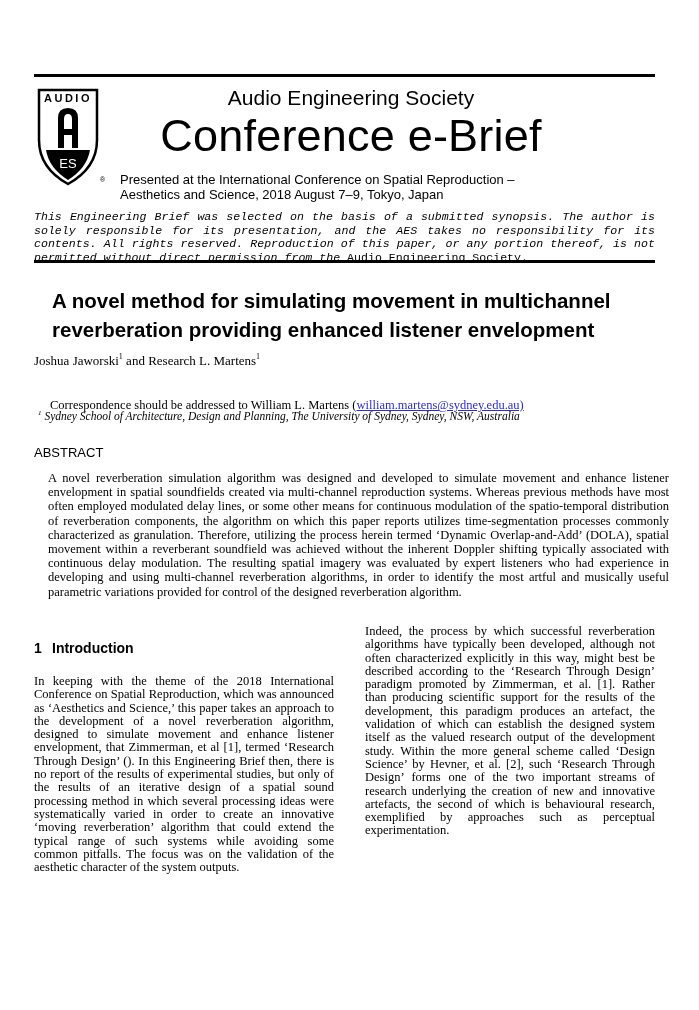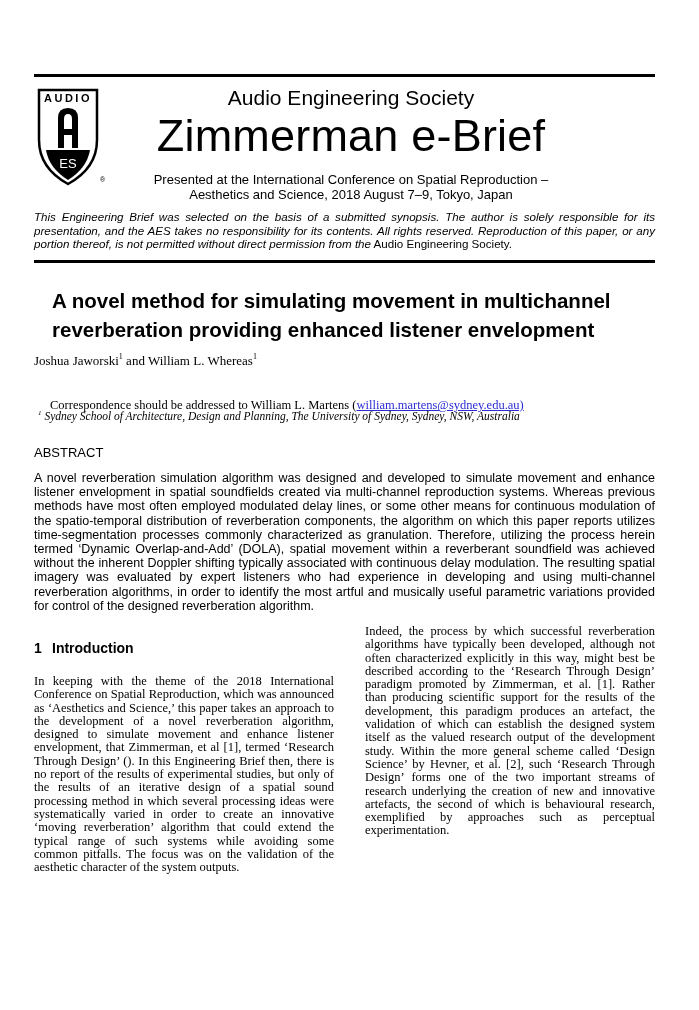--- a/index.html
+++ b/index.html
@@ -6,39 +6,39 @@
   body { width:699px; height:1010px; position:relative; overflow:hidden; color:#000; }
   .rule { position:absolute; left:34px; width:621px; background:#000; }
   .rule.top { top:74px; height:3px; }
   .rule.bottom { top:260px; height:3px; }
 
   .logo { position:absolute; left:37px; top:88px; width:62px; height:98px; }
   .society { position:absolute; left:150px; top:86px; width:402px; text-align:center;
     font-family:"Liberation Sans", sans-serif; font-size:21px; line-height:24px; }
   .ebrief { position:absolute; left:150px; top:110px; width:402px; text-align:center;
     font-family:"Liberation Sans", sans-serif; font-size:45px; line-height:52px; letter-spacing:0.2px; }
-  .presented { position:absolute; left:120px; top:172px; width:462px; text-align:center;
+  .presented { position:absolute; left:120px; top:172px; width:462px; text-align:left;
     font-family:"Liberation Sans", sans-serif; font-size:13px; line-height:15px; }
 
   .disclaimer { position:absolute; left:34px; top:210px; width:621px; text-align:justify;
-    font-family:Liberation Sans, sans-serif; font-size:11.6px; line-height:13.6px; }
+    font-family:Liberation Mono, monospace; font-size:11.6px; line-height:13.6px; }
   .disclaimer i { font-style:italic; }
 
   .title { position:absolute; left:52px; top:286px; width:640px;
     font-family:"Liberation Sans", sans-serif; font-weight:bold; font-size:20.5px; line-height:29px; }
   .authors { position:absolute; left:34px; top:349px; font-family:"Liberation Serif", serif; font-size:13px; line-height:16px; }
   .authors sup { font-size:8px; vertical-align:6px; }
   .affil { position:absolute; left:38px; top:378px; font-family:"Liberation Serif", serif; font-style:italic; font-size:11.5px; line-height:14px;margin-top:28px; }
   .affil sup { font-size:7px; vertical-align:5px; }
   .corresp { position:absolute; left:50px; top:398px; font-family:"Liberation Serif", serif; font-size:12.5px; line-height:15px;text-align:right; }
   .corresp a { color:#2b2bd6; text-decoration:underline; }
 
   .abstract-h { position:absolute; left:34px; top:437px; font-family:"Liberation Sans", sans-serif; font-weight:normal; font-size:13px;margin-top:8px; }
-  .abstract { position:absolute; left:34px; top:471px; width:621px; text-align:justify;
-    font-family:Liberation Sans, sans-serif; font-size:12.5px; line-height:14.2px; }
+  .abstract { position:absolute; left:48px; top:471px; width:621px; text-align:justify;
+    font-family:Liberation Serif, serif; font-size:12.5px; line-height:14.2px; }
 
   .sec-h { position:absolute; left:34px; top:640px; font-family:"Liberation Sans", sans-serif; font-weight:bold; font-size:14px; }
   .sec-h .num { display:inline-block; width:18px; }
   .col-left { position:absolute; left:34px; top:675px; width:300px; text-align:justify;
     font-family:"Liberation Serif", serif; font-size:12.5px; line-height:13.3px; }
   .col-right { position:absolute; left:365px; top:625px; width:290px; text-align:justify;
     font-family:"Liberation Serif", serif; font-size:12.5px; line-height:13.3px; }
 </style>
 </head>
 <body>
@@ -48,36 +48,36 @@
 <svg class="logo" viewBox="0 0 62 98">
   <path d="M2 2 H60 V52 Q60 80 31 96 Q2 80 2 52 Z" fill="#fff" stroke="#000" stroke-width="2.5"></path>
   <text x="31" y="14" text-anchor="middle" font-family="Liberation Sans, sans-serif" font-weight="bold" font-size="11" letter-spacing="2.5">AUDIO</text>
   <path d="M21 60 V30 Q21 20 31 20 Q41 20 41 30 V60 H35 V47 H27 V60 Z M27 41 H35 V31 Q35 26 31 26 Q27 26 27 31 Z" fill="#000"></path>
   <path d="M9 62 H53 Q50 80 31 92 Q12 80 9 62 Z" fill="#000"></path>
   <text x="31" y="80" text-anchor="middle" font-family="Liberation Sans, sans-serif" font-size="13" fill="#fff">ES</text>
 </svg>
 <span style="position:absolute;left:100px;top:176px;font-family:'Liberation Sans',sans-serif;font-size:7px;">®</span>
 
 <div class="society">Audio Engineering Society</div>
-<div class="ebrief">Zimmerman e-Brief</div>
+<div class="ebrief">Conference e-Brief</div>
 <div class="presented">
   <div>Presented at the International Conference on Spatial Reproduction –</div>
   <div>Aesthetics and Science, 2018 August 7–9, Tokyo, Japan</div>
 </div>
 
 <div class="disclaimer"><i>This Engineering Brief was selected on the basis of a submitted synopsis. The author is solely responsible for its presentation, and the AES takes no responsibility for its contents. All rights reserved. Reproduction of this paper, or any portion thereof, is not permitted without direct permission from the</i><span> Audio Engineering Society.</span></div>
 
 <div class="rule bottom"></div>
 
 <div class="title">
   <div>A novel method for simulating movement in multichannel</div>
   <div>reverberation providing enhanced listener envelopment</div>
 </div>
 
-<div class="authors"><span>Joshua Jaworski</span><sup>1</sup><span> and </span><span>William L. Whereas</span><sup>1</sup></div>
+<div class="authors"><span>Joshua Jaworski</span><sup>1</sup><span> and </span><span>Research L. Martens</span><sup>1</sup></div>
 
 <div class="affil"><sup>1</sup><span> Sydney School of Architecture, Design and Planning, The University of Sydney, Sydney, NSW, Australia</span></div>
 
 <div class="corresp"><span>Correspondence should be addressed to William L. Martens (</span><a>william.martens@sydney.edu.au)</a></div>
 
 <div class="abstract-h">ABSTRACT</div>
 <div class="abstract">A novel reverberation simulation algorithm was designed and developed to simulate movement and enhance listener envelopment in spatial soundfields created via multi-channel reproduction systems. Whereas previous methods have most often employed modulated delay lines, or some other means for continuous modulation of the spatio-temporal distribution of reverberation components, the algorithm on which this paper reports utilizes time-segmentation processes commonly characterized as granulation.  Therefore, utilizing the process herein termed ‘Dynamic Overlap-and-Add’ (DOLA), spatial movement within a reverberant soundfield was achieved without the inherent Doppler shifting typically associated with continuous delay modulation.  The resulting spatial imagery was evaluated by expert listeners who had experience in developing and using multi-channel reverberation algorithms, in order to identify the most artful and musically useful parametric variations provided for control of the designed reverberation algorithm.</div>
 
 <div class="sec-h"><span class="num">1</span><span>Introduction</span></div>
 

